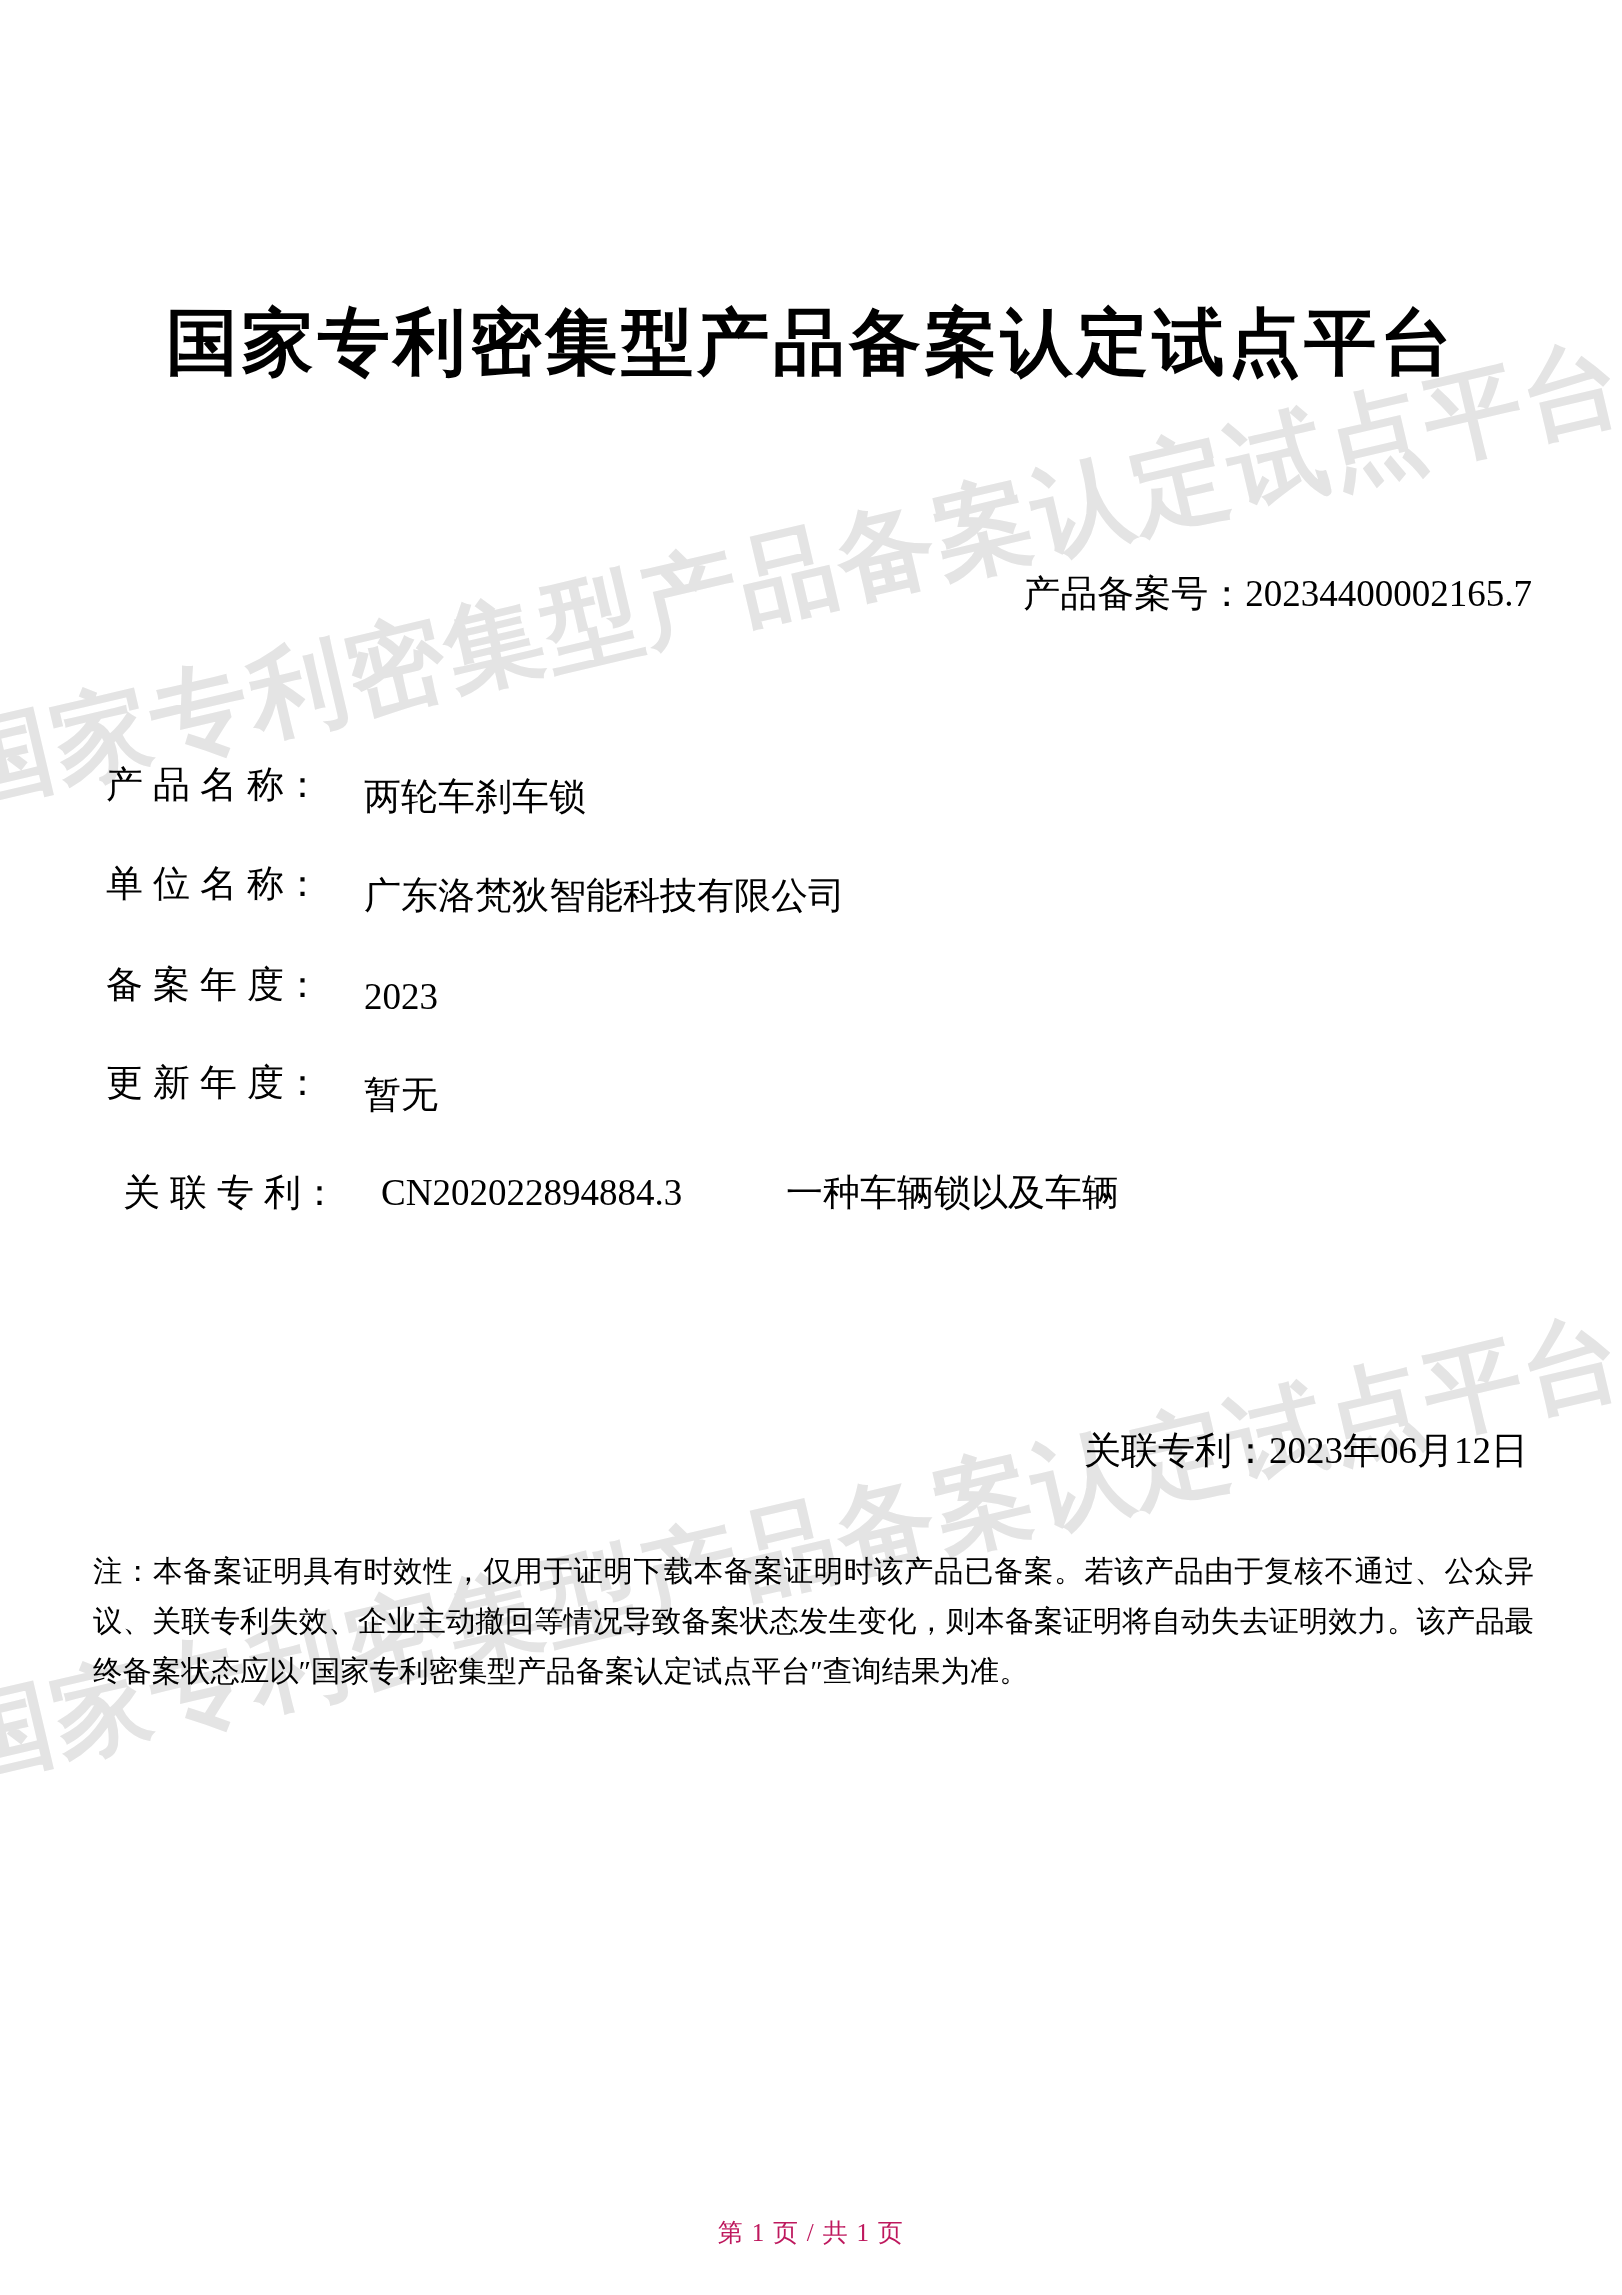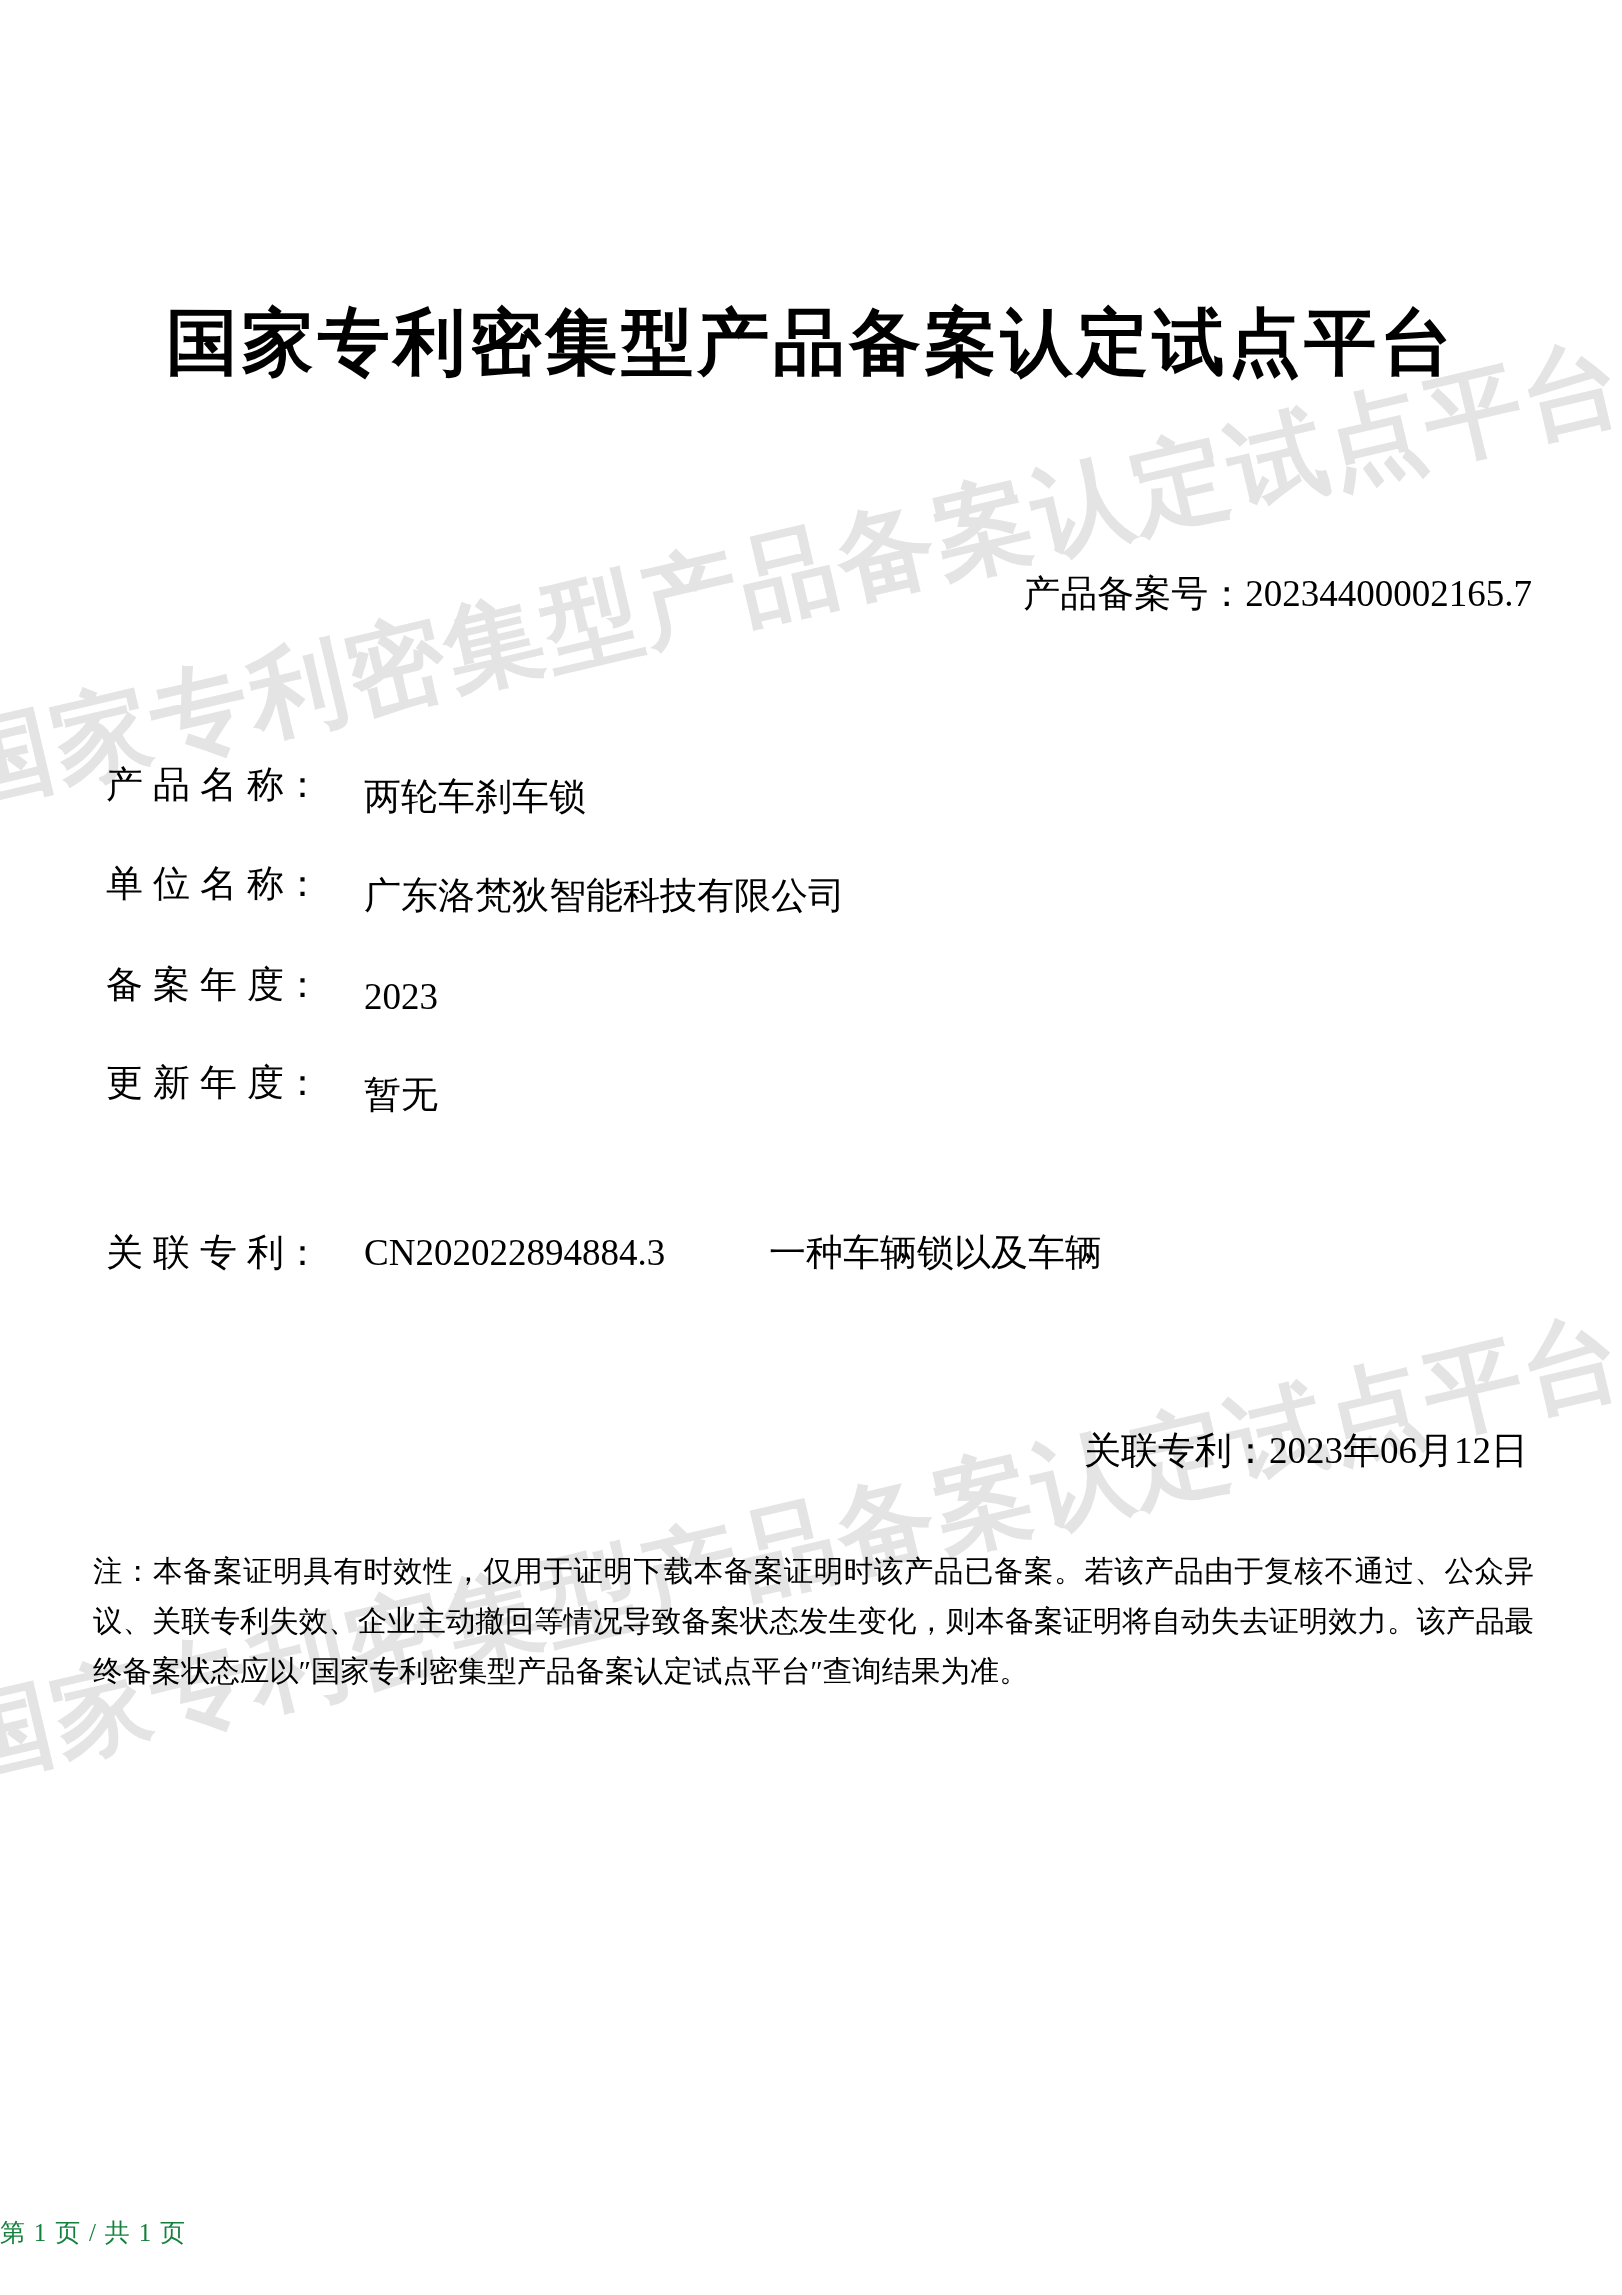--- a/index.html
+++ b/index.html
@@ -44,21 +44,21 @@
     font-size:37px;line-height:43px;white-space:nowrap;
   }
   .field-row{
     position:absolute;left:106px;
     font-size:37px;line-height:43px;white-space:nowrap;
   }
   .row-1{top:763px;}
   .row-2{top:862px;}
   .row-3{top:963px;}
   .row-4{top:1061px;}
-  .row-5{top:1231px;}
+  .row-5{top:1171px;margin-left:17px;}
   .flabel{
     display:inline-block;width:178px;
     text-align:justify;text-align-last:justify;
     vertical-align:top;
   }
   .colon{display:inline-block;vertical-align:top;}
   .fvalue{position:absolute;left:258px;top:0;white-space:nowrap;margin-top:12px;}
   .patent-entries{position:absolute;left:258px;top:0;width:1165px;}
   .patent-entry{
     display:flex;align-items:center;
@@ -71,23 +71,24 @@
     font-size:37px;line-height:43px;white-space:nowrap;
   }
   .note{
     position:absolute;left:93px;top:1546px;width:1441px;
     font-size:29.4px;line-height:50px;
     text-align:justify;
     word-break:break-all;
   }
   .footer{
     position:absolute;left:0;top:2217px;width:100%;
+    text-align:center;
     font-size:25px;line-height:31px;
     letter-spacing:1.3px;
-    color:#15803d;
+    color:#be185d;
     white-space:nowrap;
   }
 </style>
 </head>
 <body>
 
 <div class="page">
 
   <div class="watermark wm1">国家专利密集型产品备案认定试点平台</div>
   <div class="watermark wm2">国家专利密集型产品备案认定试点平台</div>

